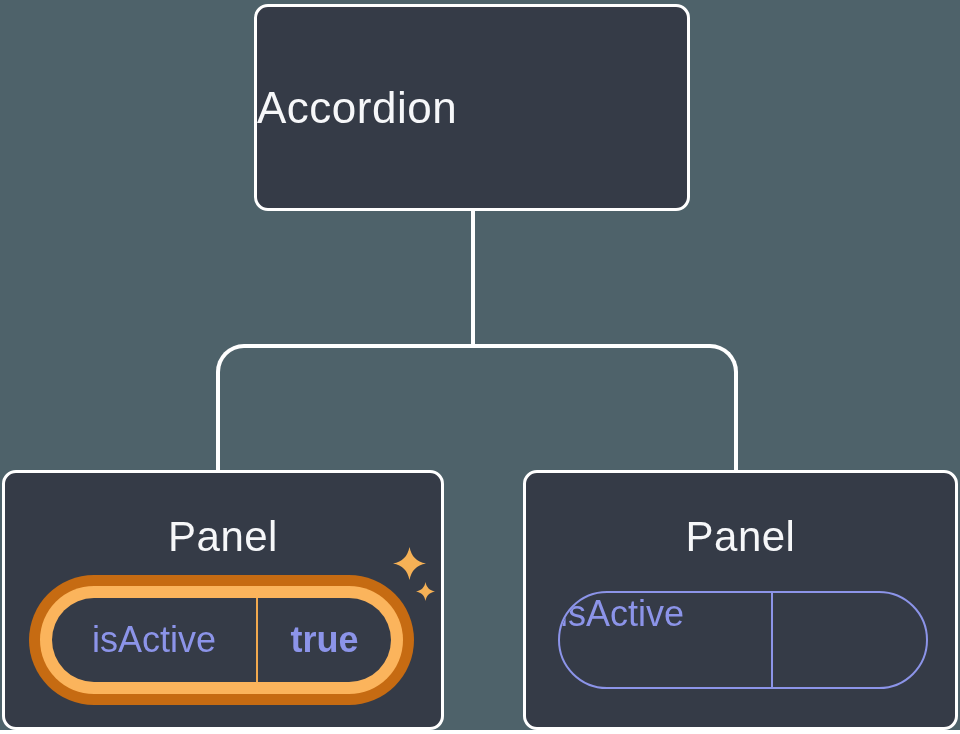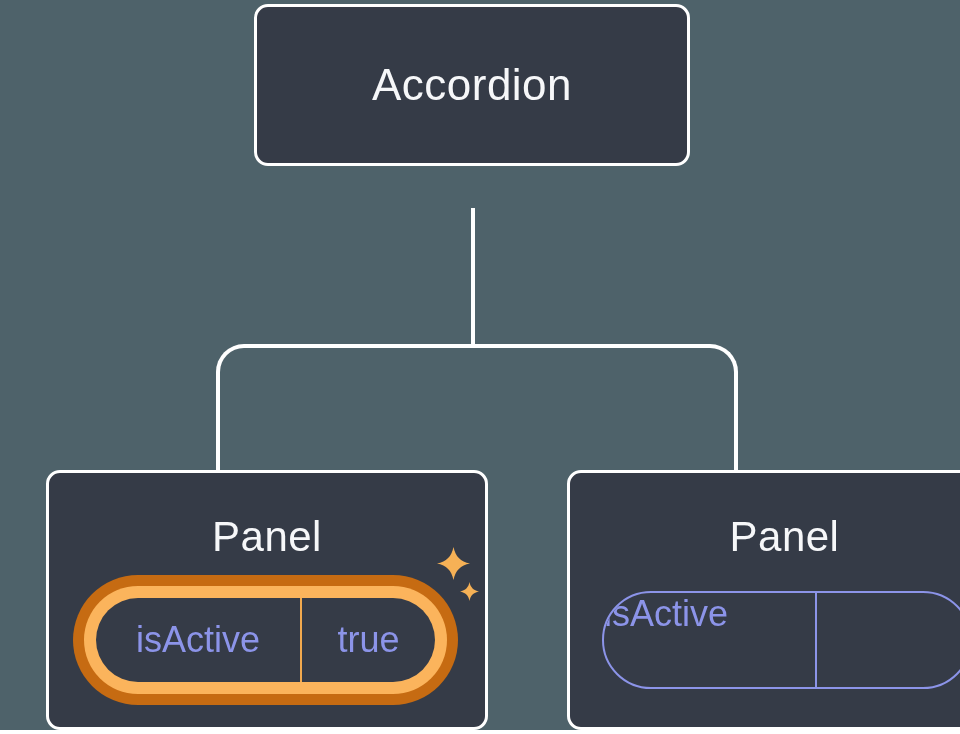--- a/index.html
+++ b/index.html
@@ -5,31 +5,31 @@
   html,body{margin:0;padding:0;background:var(--page-bg,#fff);}
   .stage{
     position:relative;width:960px;height:734px;overflow:hidden;
     font-family:"Liberation Sans","DejaVu Sans",sans-serif;
   }
   .canvas-bg{position:absolute;left:0;top:0;width:960px;height:730px;background:var(--canvas-bg);}
   .node{
     position:absolute;background:var(--node-fill);
     border:3px solid var(--node-border);border-radius:14px;box-sizing:border-box;
   }
-  .accordion-node{left:254px;top:4px;width:436px;height:162px;display:flex;align-items:center;justify-content:center;}
+  .accordion-node{left:254px;top:4px;width:436px;height:207px;display:flex;align-items:center;justify-content:flex-start;}
   .node-title{color:var(--title-text);font-size:44px;font-weight:500;letter-spacing:.5px;}
   
   .stem{position:absolute;left:471px;top:208px;width:4px;height:140px;background:var(--connector);}
   .branch{
     position:absolute;left:216px;top:344px;width:522px;height:126px;box-sizing:border-box;
     border-top:4px solid var(--connector);border-left:4px solid var(--connector);border-right:4px solid var(--connector);
     border-radius:28px 28px 0 0;
   }
   
-  .panel{width:442px;height:260px;margin-left:44px;}
+  .panel{width:442px;height:260px;}
   .panel-left{left:2px;top:470px;}
   .panel-right{left:523px;top:470px;width:435px;}
   .panel-title{
     position:absolute;left:0;top:40px;width:100%;text-align:center;
     color:var(--title-text);font-size:42px;font-weight:500;line-height:48px;letter-spacing:.5px;
   }
   
   .pill-active{
     position:absolute;left:24px;top:102px;width:385px;height:130px;box-sizing:border-box;
     background:var(--highlight-dark-orange);border-radius:65px;padding:11px;
@@ -37,21 +37,21 @@
   .pill-gold{width:100%;height:100%;box-sizing:border-box;background:var(--highlight-gold);border-radius:54px;padding:12px;}
   .pill-core{
     width:100%;height:100%;box-sizing:border-box;background:var(--node-fill);border-radius:42px;
     display:flex;align-items:stretch;overflow:hidden;
   }
   .pill-core .cell{display:flex;align-items:center;justify-content:center;}
   .cell-key{width:204px;}
   .cell-val{flex:1;}
   .vdiv{width:2px;background:var(--divider-gold);}
   .state-text{color:var(--state-purple);font-size:36px;}
-  .state-text.bold{font-weight:400;}
+  .state-text.bold{font-weight:700;}
   
   .pill-plain{
     position:absolute;left:32px;top:118px;width:370px;height:98px;box-sizing:border-box;
     border:2px solid var(--state-purple);border-radius:49px;display:flex;align-items:stretch;overflow:hidden;
   }
   .pill-plain .cell-key{width:211px;}
   .pill-plain .vdiv{background:var(--state-purple);}
   
   .sparkle{position:absolute;color:var(--sparkle-gold);}
   .sparkle-big{left:388px;top:74px;width:33px;height:33px;}

